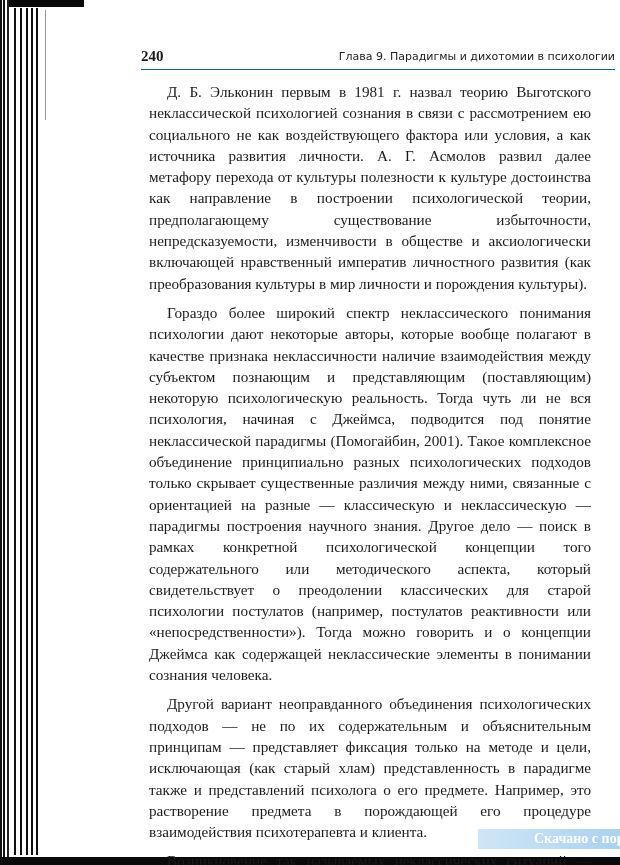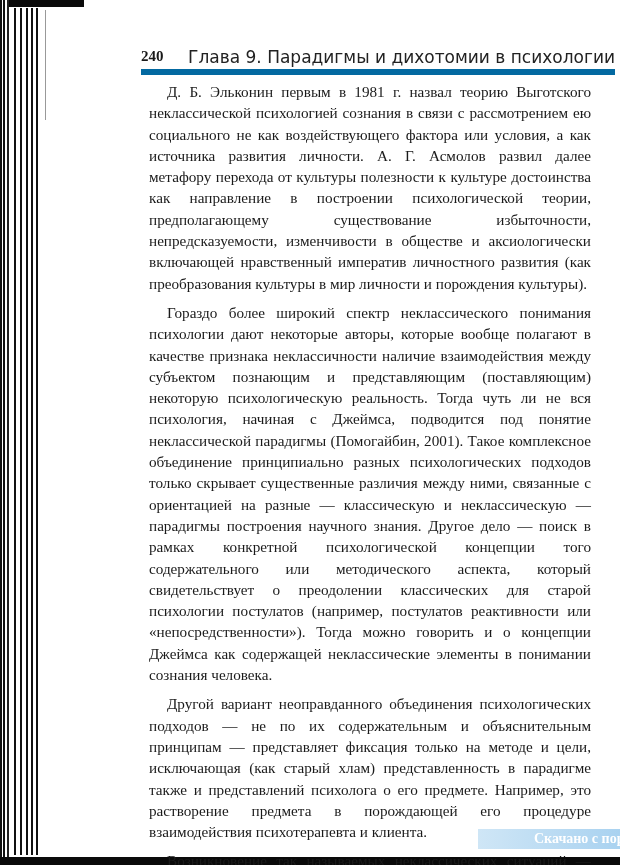--- a/index.html
+++ b/index.html
@@ -10,28 +10,28 @@
   .spine-block { position: absolute; left: 0; top: 0; width: 9px; height: 108px; background: #0a0a0a; }
   .top-bar { position: absolute; left: 0; top: 0; width: 84px; height: 7px; background: #0a0a0a; }
   .edge-line { position: absolute; top: 8px; bottom: 10px; width: 2px; background: #111; }
   .edge-faint { position: absolute; left: 45px; top: 10px; height: 110px; width: 1px; background: #999; }
   .bottom-bar { position: absolute; left: 0; bottom: 0; width: 620px; height: 8px; background: #0a0a0a; }
   .bottom-left { position: absolute; left: 0; bottom: 0; width: 12px; height: 865px;
     background: linear-gradient(to right, #111 0px, #111 2px, #fff 2px, #fff 3px, #111 3px, #111 5px, #fff 5px, #fff 7px, #222 7px, #222 9px, transparent 9px); }
 
   .running-head {
     position: absolute; left: 141px; top: 47px; width: 474px; height: 22px;
-    border-bottom: 6px solid #0369a1;
+    border-bottom: 1px solid #0369a1;
   }
   .page-number {
     position: absolute; left: 0; top: 0; font-weight: bold; font-size: 15px; line-height: 18px;
   }
   .chapter-title {
     position: absolute; right: 0; top: 1px; font-family: "DejaVu Sans", "Liberation Sans", sans-serif;
-    font-size: 17px; line-height: 18px; color: #222;
+    font-size: 11px; line-height: 18px; color: #222;
   }
 
   .body-text {
     position: absolute; left: 141px; top: 73px; width: 458px;
     font-size: 15.2px; line-height: 21.3px; text-align: justify;
   }
   .body-text p { margin: 8px; text-indent: 18px; }
 
   .watermark {
     position: absolute; left: 478px; top: 829px; width: 142px; height: 20px;

